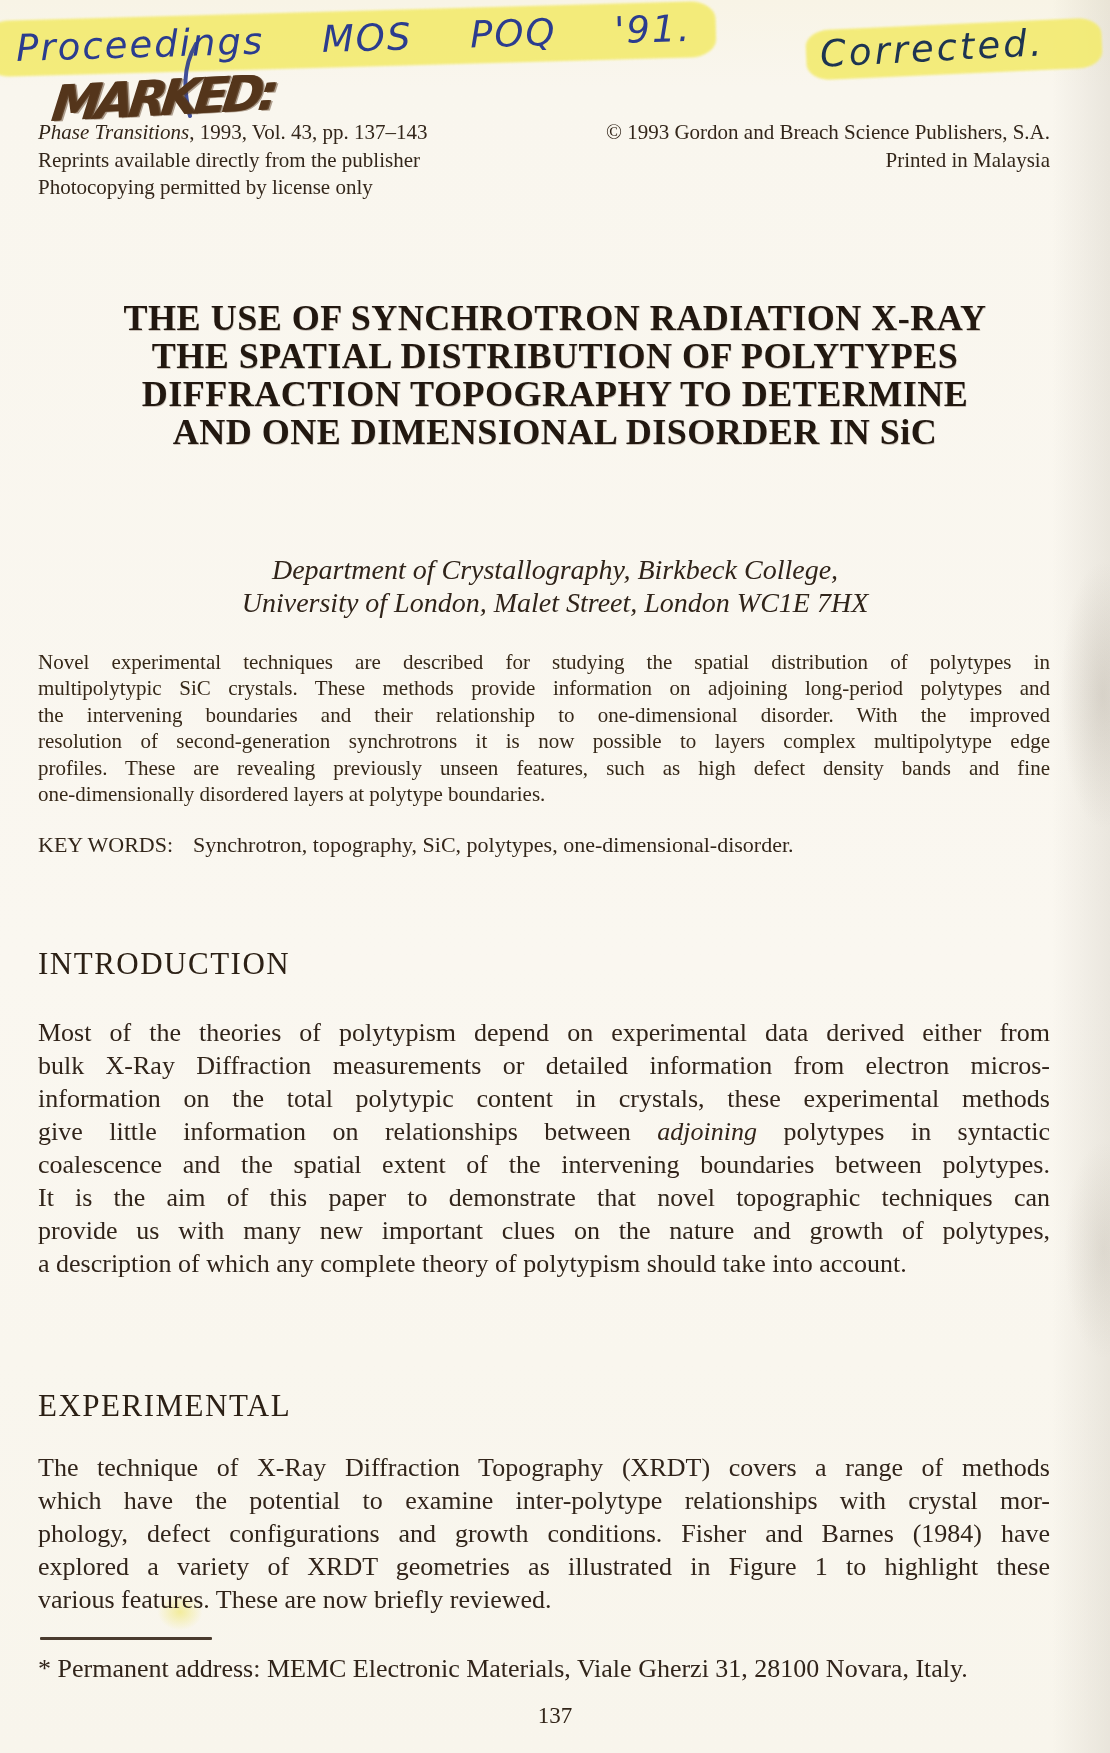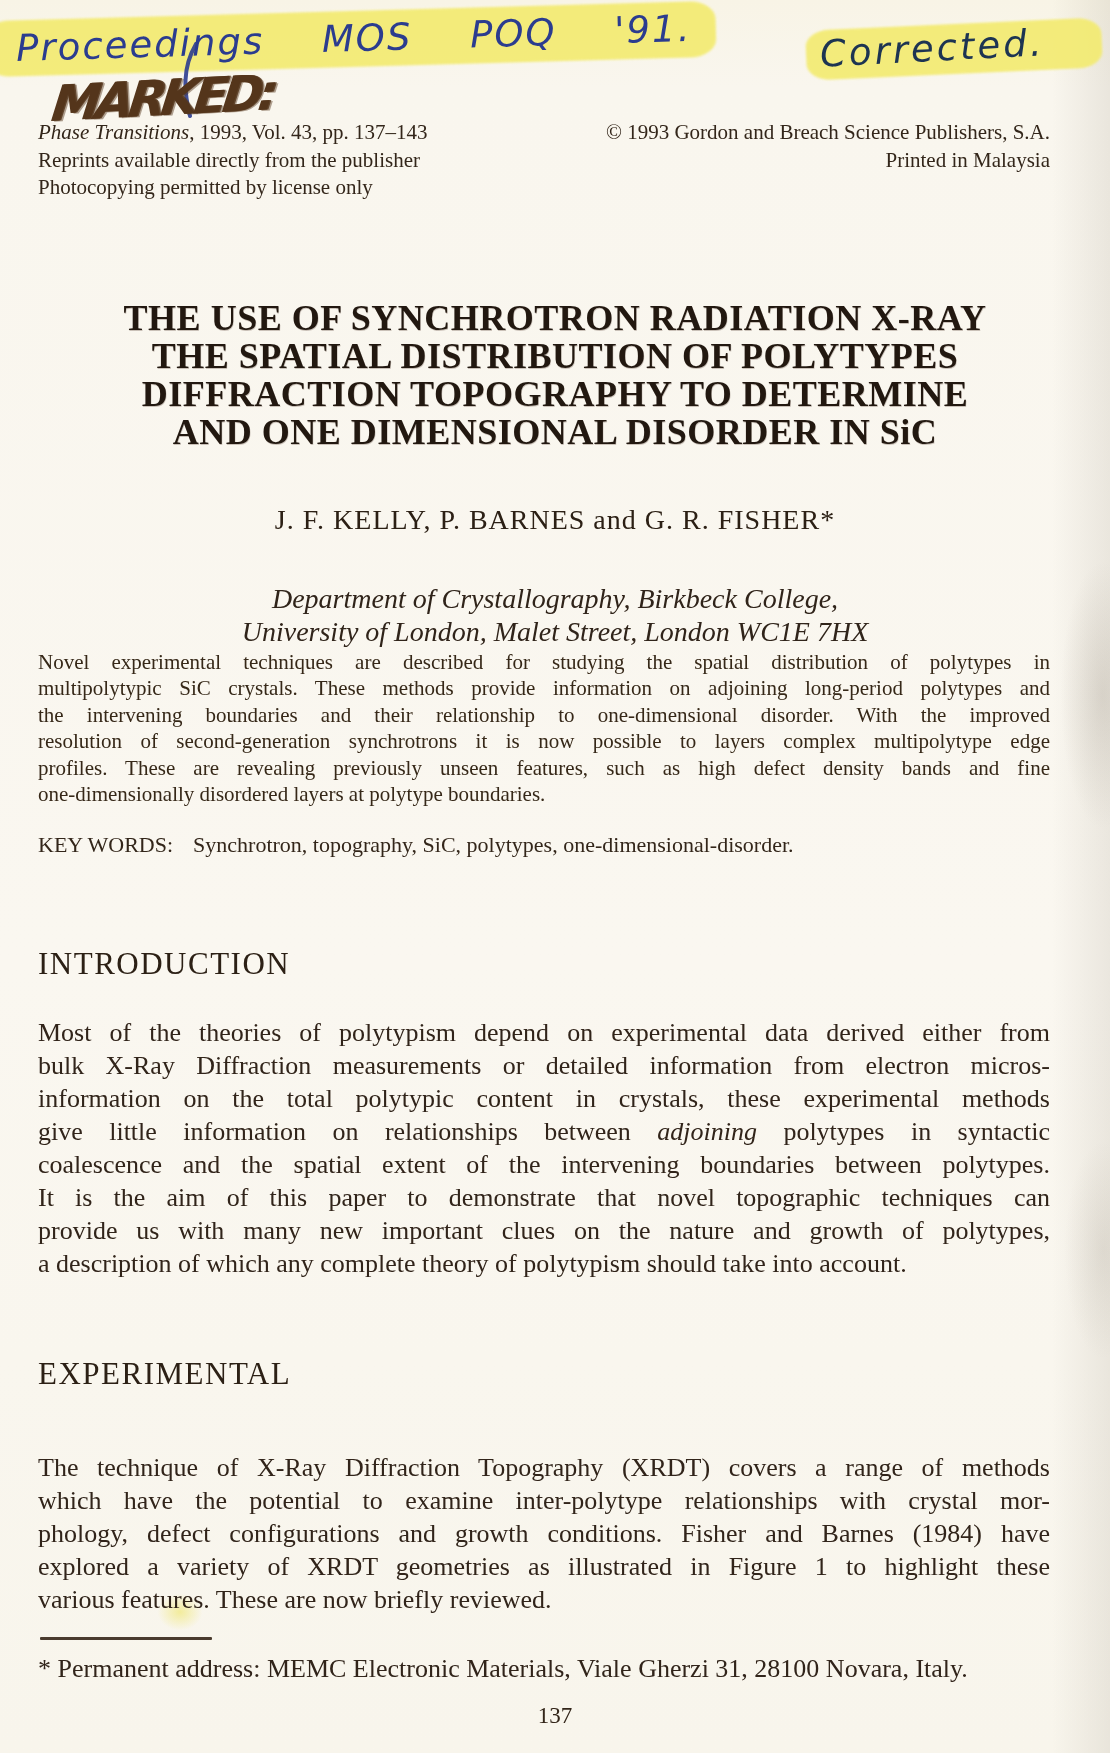--- a/index.html
+++ b/index.html
@@ -34,30 +34,30 @@
   
   .header-left  { position:absolute; left:38px;  top:119px; font-size:21px; line-height:27.5px; }
   .header-right { position:absolute; right:60px; top:119px; font-size:21px; line-height:27.5px; text-align:right;margin-left:32px; }
   
   .paper-title { position:absolute; left:0; right:0; top:299px; text-align:center;
     font-size:36px; line-height:38px; font-weight:bold; color:#221810; letter-spacing:.5px;
     text-shadow:.5px .7px 0 rgba(60,30,20,.25); }
   .authors { position:absolute; left:0; right:0; top:504px; text-align:center;
     font-size:28px; letter-spacing:1px; color:#2c2015; }
   .affiliation { position:absolute; left:0; right:0; top:553px; text-align:center;
-    font-size:28px; line-height:33px; font-style:italic; color:#30241a;margin-top:29px; }
+    font-size:28px; line-height:33px; font-style:italic; color:#30241a; }
   
   .abstract { position:absolute; left:38px; width:1012px; top:649px;
     font-size:21px; line-height:26.4px; color:#362818; }
   .keywords { position:absolute; left:38px; width:1012px; top:832px; font-size:22px; }
   .keywords .kw-text { margin-left:20px; }
   
   .sec-heading { position:absolute; left:38px; font-size:31px; letter-spacing:1.5px; color:#2c2015; }
   .h-intro { top:946px; }
-  .h-exp   { top:1356px; }
+  .h-exp   { top:1388px; }
   .body-par { position:absolute; left:38px; width:1012px; font-size:26px; line-height:33px; color:#31241a; }
   .p-intro { top:1016px; }
   .p-exp   { top:1451px; }
   .jl { text-align:justify; text-align-last:justify; }
   .jl-last { text-align-last:left; }
   em { }
   
   .footnote-rule { position:absolute; left:40px; top:1637px; width:172px; height:3px;
     background:#4a3b2e; border-radius:1px; }
   .footnote { position:absolute; left:38px; top:1654px; width:1012px; font-size:26px; color:#31241a; }
@@ -92,21 +92,20 @@
     <div>Printed in Malaysia</div>
   </div>
 
   <div class="paper-title">
     <div>THE USE OF SYNCHROTRON RADIATION X-RAY</div>
     <div>THE SPATIAL DISTRIBUTION OF POLYTYPES</div>
     <div>DIFFRACTION TOPOGRAPHY TO DETERMINE</div>
     <div>AND ONE DIMENSIONAL DISORDER IN SiC</div>
   </div>
 
-  <div class="authors">J. F. KELLY, P. BARNES and G. R. FISHER*</div>
   <div class="affiliation">
     <div>Department of Crystallography, Birkbeck College,</div>
     <div>University of London, Malet Street, London WC1E 7HX</div>
   </div>
 
   <div class="abstract">
       <div class="jl">Novel experimental techniques are described for studying the spatial distribution of polytypes in</div>
       <div class="jl">multipolytypic SiC crystals. These methods provide information on adjoining long-period polytypes and</div>
       <div class="jl">the intervening boundaries and their relationship to one-dimensional disorder. With the improved</div>
       <div class="jl">resolution of second-generation synchrotrons it is now possible to layers complex multipolytype edge</div>

